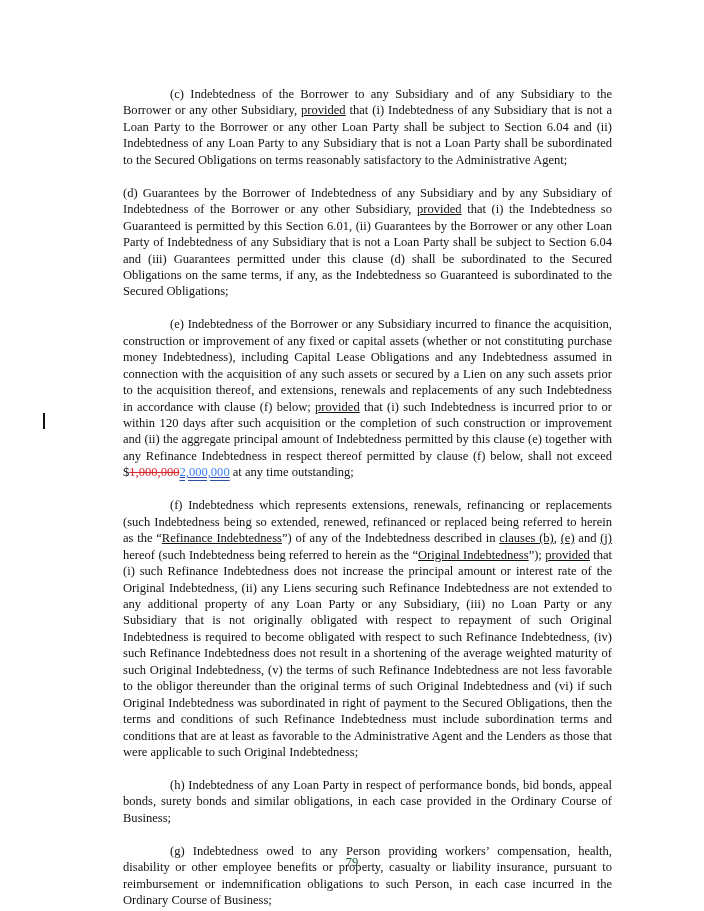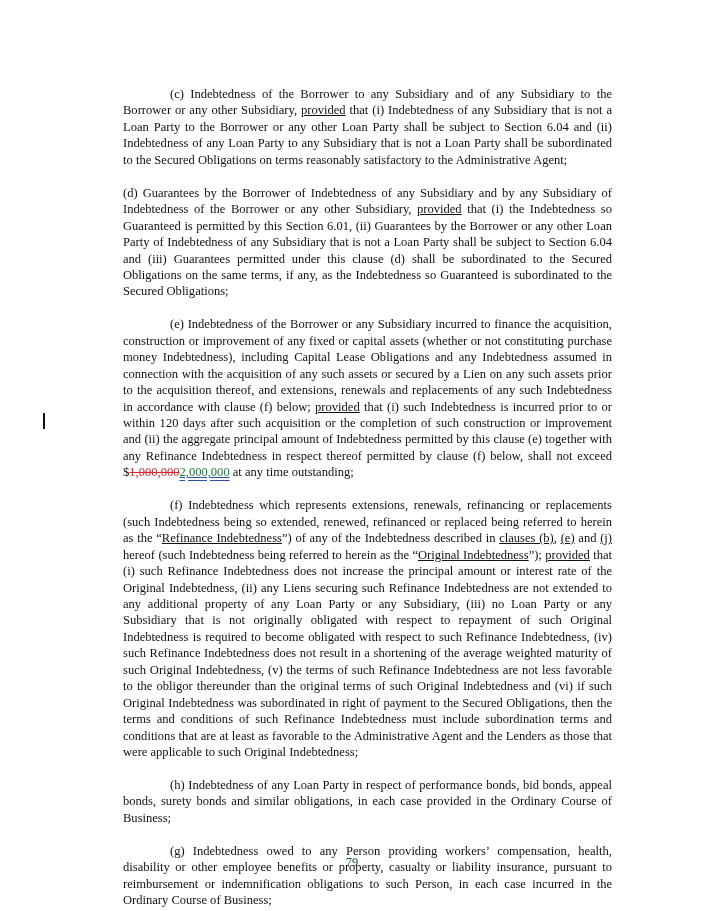--- a/index.html
+++ b/index.html
@@ -9,21 +9,21 @@
     font-family: "Liberation Serif", "DejaVu Serif", serif; color: #111;
   }
   .body-text {
     position: absolute; left: 123px; top: 86px; width: 489px;
     font-size: 12.55px; line-height: 16.45px; text-align: justify;
   }
   .para { margin: 0 0 16.45px 0; text-align: justify; }
   .para.indent { text-indent: 47px; }
   .u { text-decoration: underline; }
   .del { color: #d9252b; text-decoration: line-through; text-decoration-color: #d9252b; margin-top: 9px; }
-  .ins { color: #15803d; text-decoration: underline double; text-decoration-color: #2b4fa8; }
+  .ins { color: #3b82f6; text-decoration: underline double; text-decoration-color: #2b4fa8; }
   .change-bar { position: absolute; left: 43px; top: 413px; width: 2px; height: 16px; background: #111; }
   .page-number {
     position: absolute; left: 0; width: 704px; top: 855px; text-align: center;
     font-size: 12.5px; color: #14532d;
   }
 </style>
 </head>
 <body>
 
 <div class="page">

